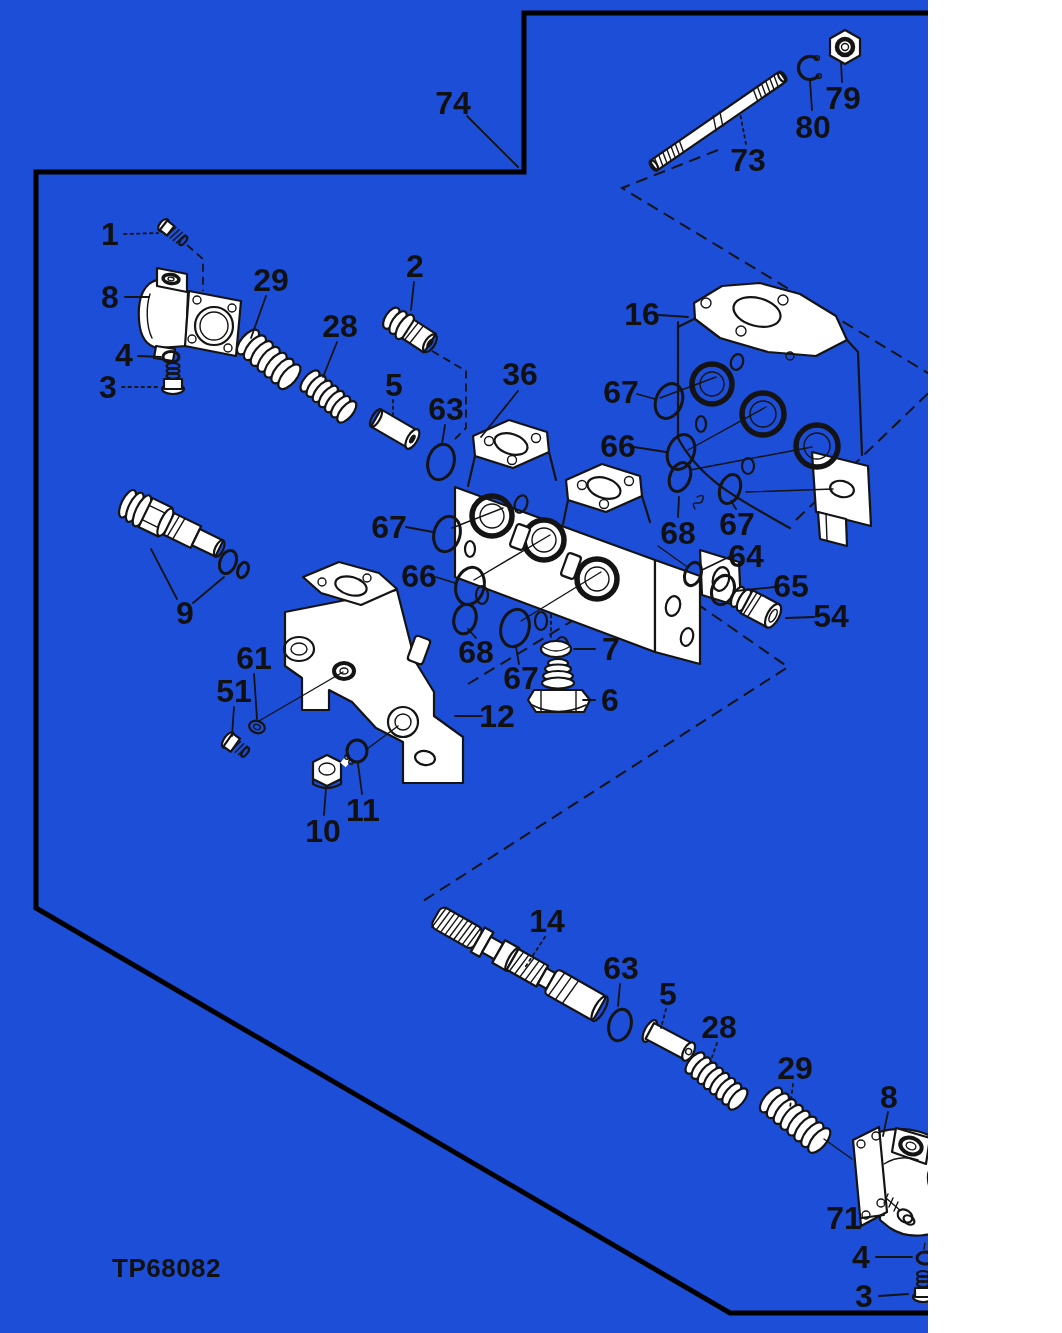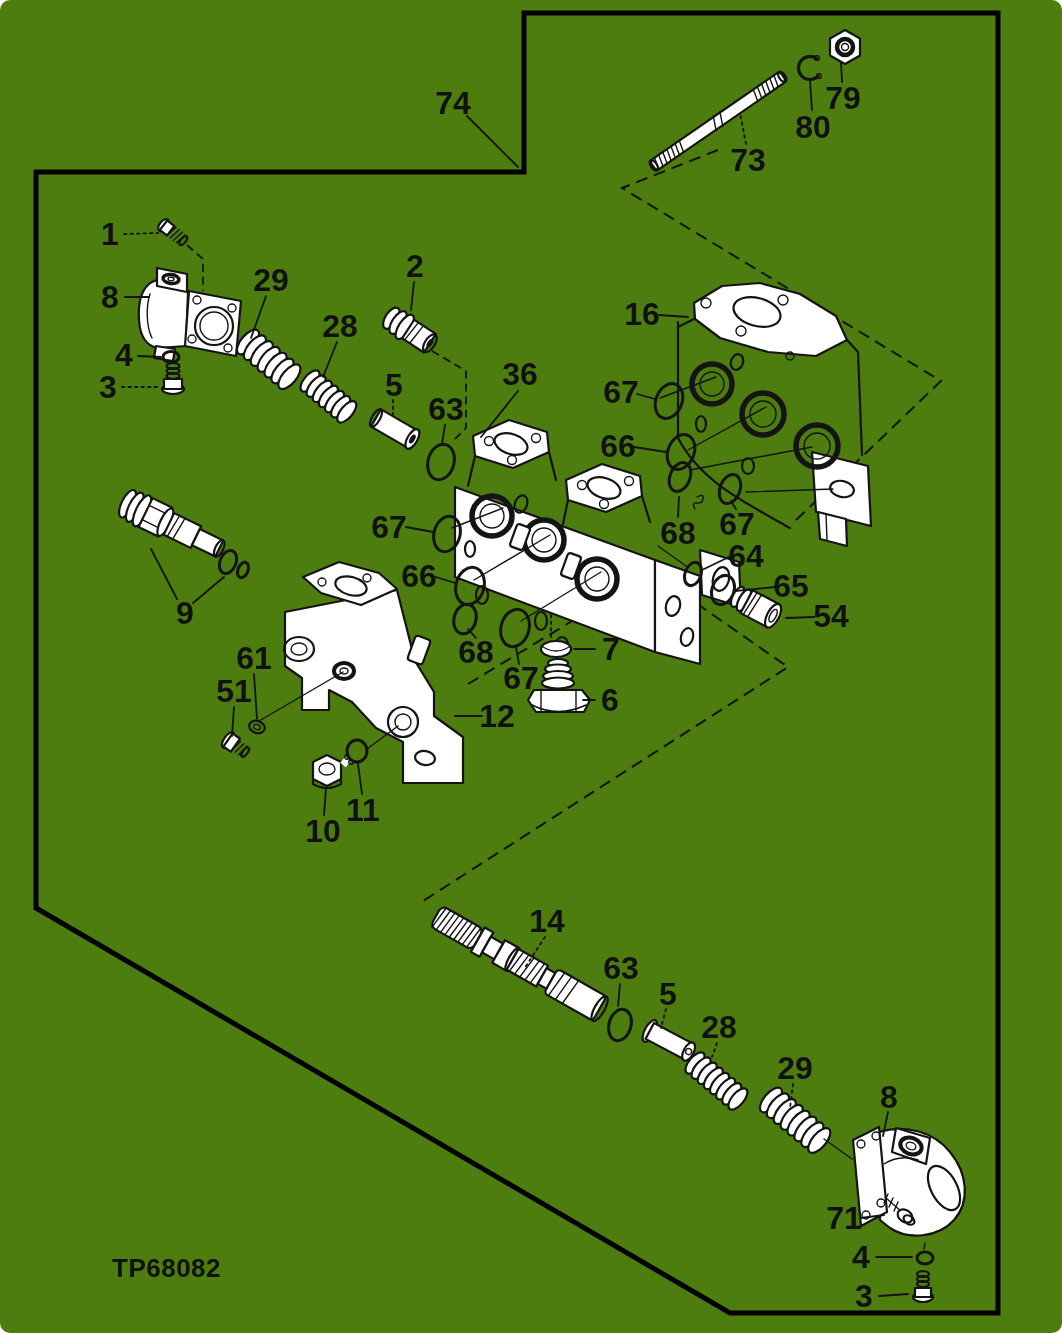--- a/index.html
+++ b/index.html
@@ -1,16 +1,16 @@
 <!DOCTYPE html>
 <html><head>
 <meta charset="utf-8">
 <style>
   html,body{margin:0;padding:0;background:#fff;}
-  .stage{width:1062px;height:1333px;position:relative;background:#4d7c0f;overflow:hidden;border-radius:10px;}
+  .stage{width:928px;height:1333px;position:relative;background:#1d4ed8;overflow:hidden;}
   svg{display:block;}
   
   .ln{fill:none;stroke:#141414;stroke-width:2.2;stroke-linecap:round;stroke-linejoin:round;}
   .fw{fill:#fff;stroke:#141414;stroke-width:2.2;stroke-linejoin:round;}
   .thin{fill:none;stroke:#141414;stroke-width:1.4;stroke-linecap:round;}
   .heavy{fill:none;stroke:#141414;stroke-width:5.5;}
   .ring{fill:none;stroke:#141414;stroke-width:3;}
   .dash{fill:none;stroke:#141414;stroke-width:2;stroke-dasharray:12 7;}
   .dash2{fill:none;stroke:#141414;stroke-width:1.8;stroke-dasharray:8 5;}
   .dot{fill:none;stroke:#141414;stroke-width:1.8;stroke-dasharray:2.5 4;stroke-linecap:round;}

